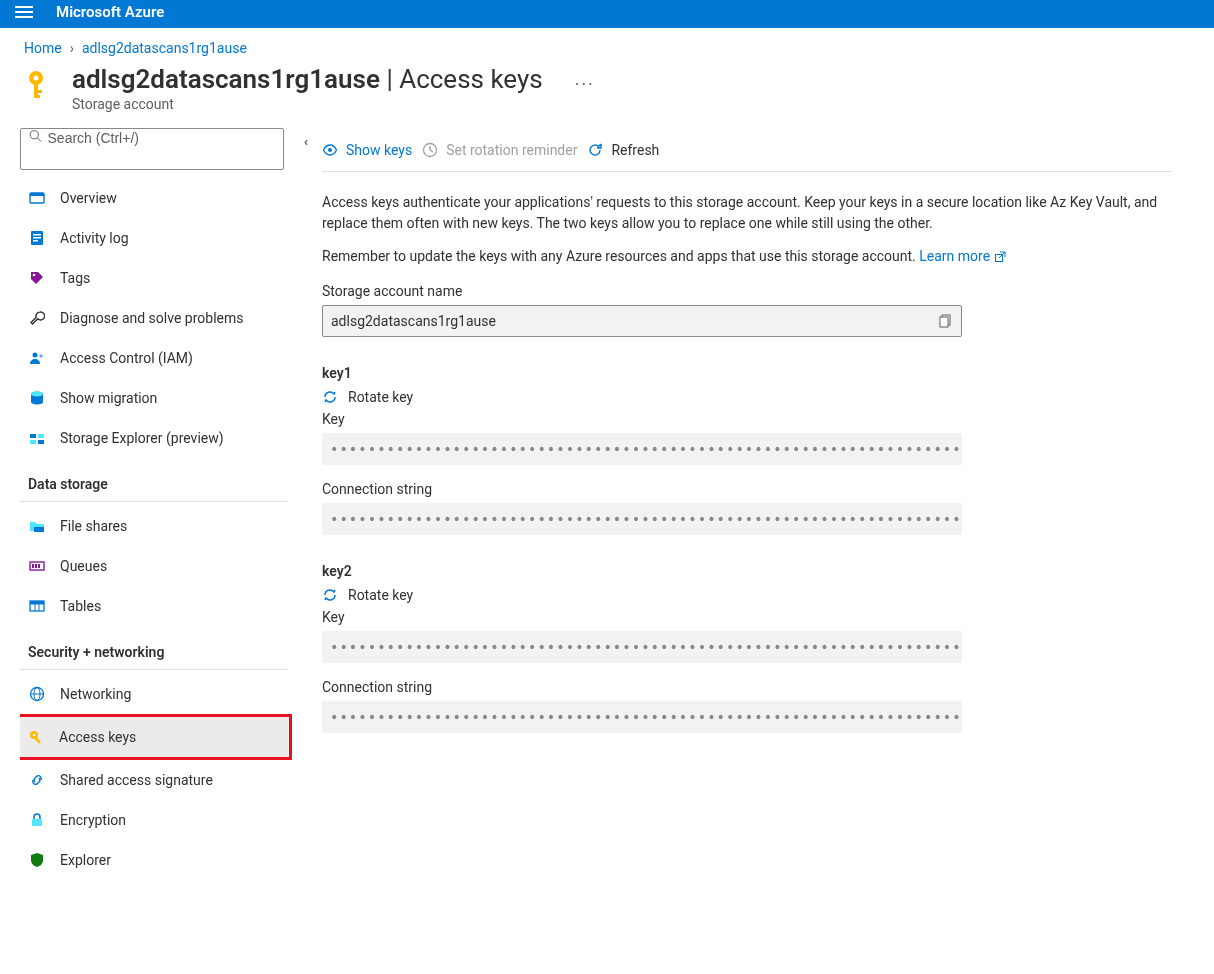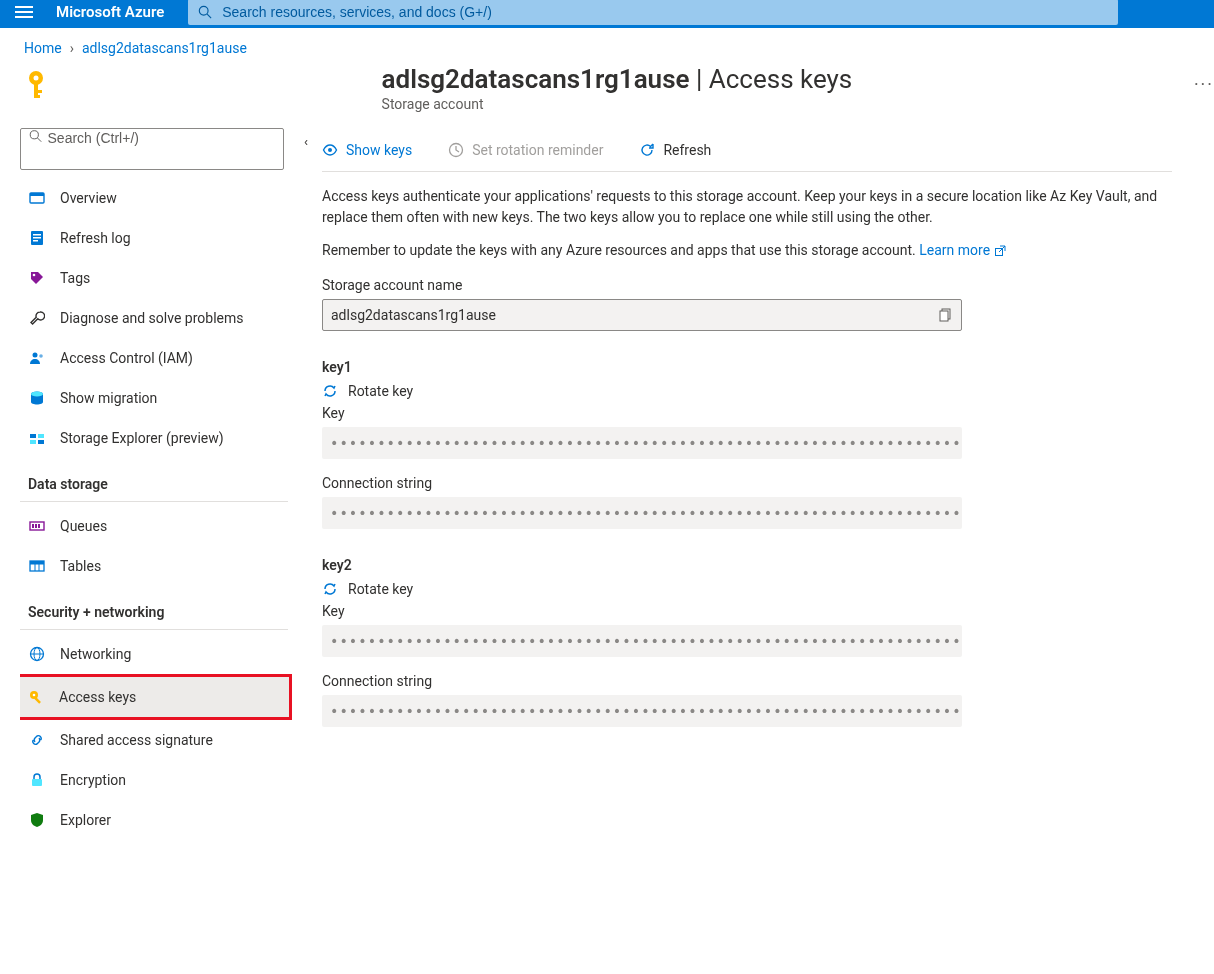--- a/index.html
+++ b/index.html
@@ -67,21 +67,21 @@
     padding:12px 0 8px 24px;
     font-size:14px;
     display:flex;gap:8px;align-items:center;
   }
   .breadcrumb a{color:var(--azure-blue);text-decoration:none;}
   .breadcrumb .sep{color:var(--text-light);}
 
   
   .title-row{
     display:flex;align-items:flex-start;
-    padding:0 0 0 24px;gap:16px;justify-content:space-between;
+    padding:0 0 0 24px;gap:16px;
   }
   .title-icon{
     width:32px;height:32px;margin-top:4px;
   }
   .title-text h1{
     margin:0;font-size:26px;font-weight:600;
   }
   .title-text h1 .thin{font-weight:400;}
   .title-text .subtype{font-size:14px;color:var(--text-light);margin-top:2px;}
   .more-dots{margin-left:16px;color:var(--text-light);font-size:18px;letter-spacing:2px;cursor:pointer;padding-top:10px;}
@@ -134,24 +134,24 @@
     margin-left:-6px;padding-left:2px;margin-right:14px;
   }
 
   
   .content{
     flex:1 1 auto;
     padding:0 8px 40px 12px;
     max-width:870px;
   }
   .toolbar{
-    display:flex;align-items:center;gap:36px;
+    display:flex;align-items:center;gap:10px;
     height:44px;
     border-bottom:1px solid var(--divider);
-    margin-bottom:14px;
+    margin-bottom:20px;
   }
   .tool-btn{
     display:flex;align-items:center;gap:8px;
     color:var(--text);cursor:pointer;
     font-size:14px;
   }
   .tool-btn.primary{color:var(--azure-blue);}
   .tool-btn.disabled{color:#a19f9d;cursor:default;}
   .desc{line-height:1.5;margin-bottom:12px;}
   .link{color:var(--azure-blue);text-decoration:none;}
@@ -183,29 +183,20 @@
   svg{display:block;}
 </style>
 </head>
 <body>
 
 <div class="topbar">
   <div class="hamburger">
       <div></div>
     </div>
   <div class="brand">Microsoft Azure</div>
-  <div class="global-search">
-    <span class="icon">
-      <svg width="14" height="14" viewBox="0 0 16 16">
-          <circle cx="6.5" cy="6.5" r="5" fill="none" stroke="#005a9e" stroke-width="1.3"></circle>
-          <line x1="10.5" y1="10.5" x2="15" y2="15" stroke="#005a9e" stroke-width="1.3"></line>
-        </svg>
-    </span>
-    <input placeholder="Search resources, services, and docs (G+/)" style="">
-  </div>
 </div>
 
 <div class="breadcrumb">
   <a href="#">Home</a>
   <span class="sep">›</span>
   <a href="#">adlsg2datascans1rg1ause</a>
 </div>
 
 <div class="title-row">
   <div class="title-icon">
@@ -250,21 +241,21 @@
       </div>
       <div class="nav-item">
         <span class="icon">
             <svg width="16" height="16">
               <rect x="2" y="1" width="12" height="14" rx="1" fill="#0078d4"></rect>
               <rect x="4" y="4" width="8" height="1.5" fill="#fff"></rect>
               <rect x="4" y="7" width="8" height="1.5" fill="#fff"></rect>
               <rect x="4" y="10" width="5" height="1.5" fill="#fff"></rect>
             </svg>
           </span>
-        <span>Refresh log</span>
+        <span>Activity log</span>
       </div>
       <div class="nav-item">
         <span class="icon">
             <svg width="16" height="16">
               <path d="M2 2 L9 2 L14 7 L7 14 L2 9 Z" fill="#881798"></path>
               <circle cx="5" cy="5" r="1.3" fill="#fff"></circle>
             </svg>
           </span>
         <span>Tags</span>
       </div>
@@ -302,20 +293,29 @@
               <rect x="1" y="4" width="6" height="4" fill="#0078d4"></rect>
               <rect x="9" y="4" width="6" height="4" fill="#50e6ff"></rect>
               <rect x="1" y="10" width="6" height="4" fill="#50e6ff"></rect>
               <rect x="9" y="10" width="6" height="4" fill="#0078d4"></rect>
             </svg>
           </span>
         <span>Storage Explorer (preview)</span>
       </div>
 
       <div class="nav-group">Data storage</div>
+      <div class="nav-item">
+        <span class="icon">
+            <svg width="16" height="16">
+              <path d="M1 4h5l2 2h7v7H1z" fill="#50e6ff"></path>
+              <rect x="5" y="9" width="10" height="5" fill="#0078d4"></rect>
+            </svg>
+          </span>
+        <span>File shares</span>
+      </div>
       <div class="nav-item">
         <span class="icon">
             <svg width="16" height="16">
               <rect x="1" y="4" width="14" height="8" fill="none" stroke="#881798" stroke-width="1.4"></rect>
               <rect x="3" y="6" width="2" height="4" fill="#881798"></rect>
               <rect x="6" y="6" width="2" height="4" fill="#881798"></rect>
               <rect x="9" y="6" width="2" height="4" fill="#881798"></rect>
             </svg>
           </span>
         <span>Queues</span>

